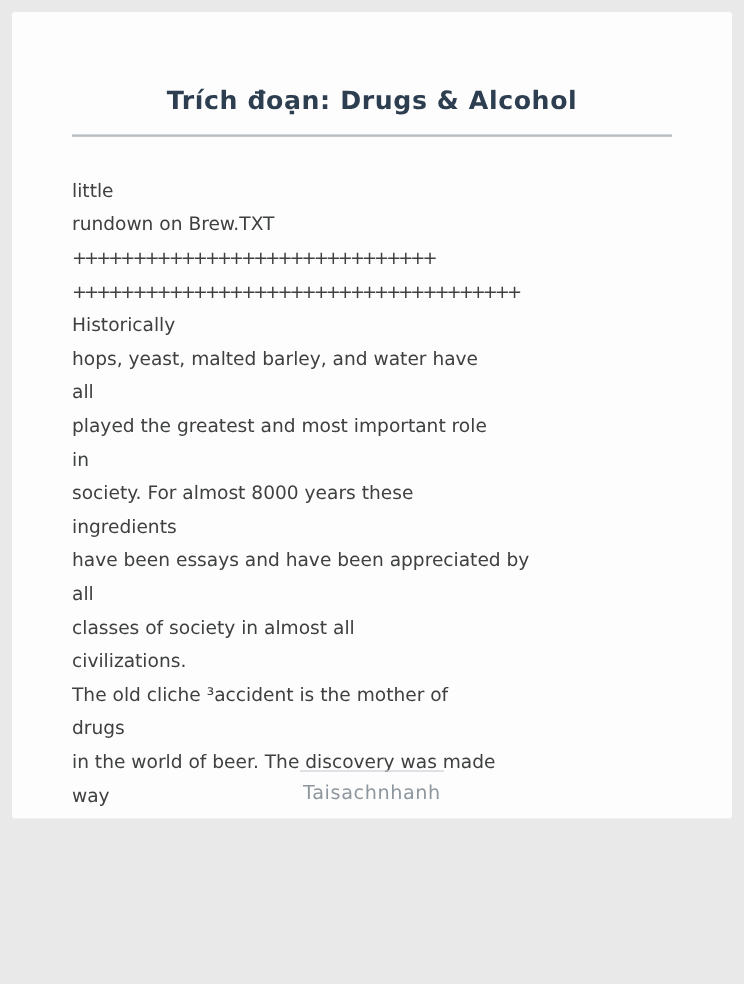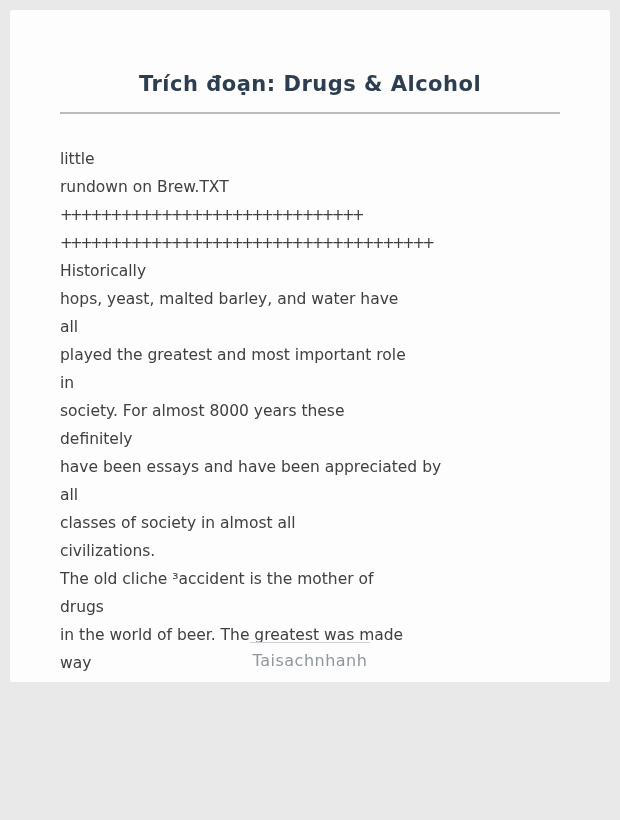--- a/index.html
+++ b/index.html
@@ -69,28 +69,28 @@
       <div class="line">little</div>
       <div class="line">rundown on Brew.TXT</div>
       <div class="line plus-line">++++++++++++++++++++++++++++++</div>
       <div class="line plus-line">+++++++++++++++++++++++++++++++++++++</div>
       <div class="line">Historically</div>
       <div class="line">hops, yeast, malted barley, and water have</div>
       <div class="line">all</div>
       <div class="line">played the greatest and most important role</div>
       <div class="line">in</div>
       <div class="line">society. For almost 8000 years these</div>
-      <div class="line">definitely</div>
+      <div class="line">ingredients</div>
       <div class="line">have been essays and have been appreciated by</div>
       <div class="line">all</div>
       <div class="line">classes of society in almost all</div>
       <div class="line">civilizations.</div>
       <div class="line">The old cliche ³accident is the mother of</div>
       <div class="line">drugs</div>
-      <div class="line">in the world of beer. The greatest was made</div>
+      <div class="line">in the world of beer. The discovery was made</div>
       <div class="line">way</div>
     </div>
 
     <div class="footer">
       <hr class="footer-rule">
       <div class="footer-brand">Taisachnhanh</div>
     </div>
 
   </div>
 </div>

